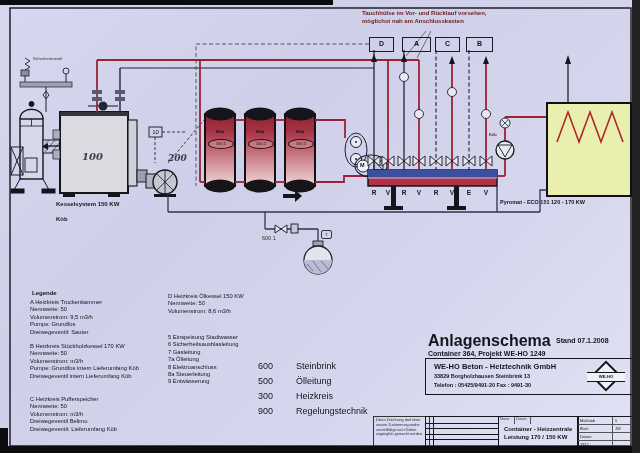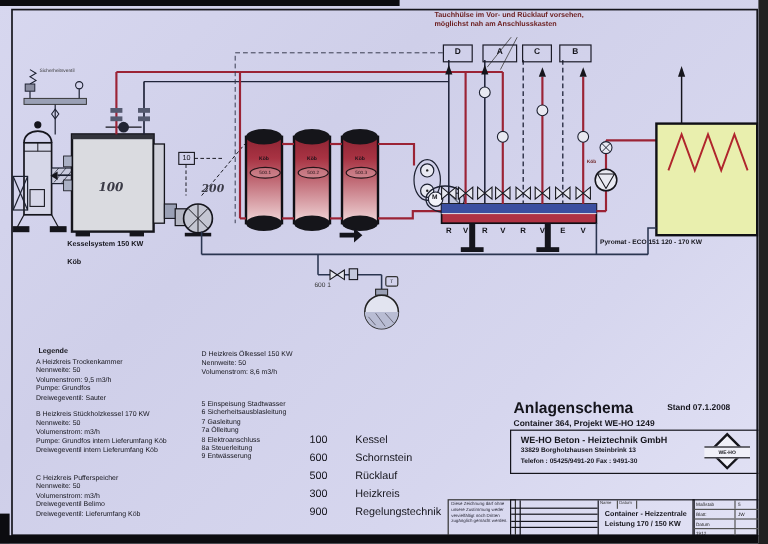--- a/index.html
+++ b/index.html
@@ -335,28 +335,27 @@
     <div class="lg">5  Einspeisung Stadtwasser</div>
     <div class="lg">6  Sicherheitsausblasleitung</div>
     <div class="lg">7  Gasleitung</div>
     <div class="lg">7a Ölleitung</div>
     <div class="lg">8  Elektroanschluss</div>
     <div class="lg">8a Steuerleitung</div>
     <div class="lg">9  Entwässerung</div>
   </div>
 
   <div class="legendblk" style="left:258px;top:361px;">
-    <div class="coderow"><span class="code">100</span><span class="cname">Kessel</span></div>
-    <div class="coderow"><span class="code">600</span><span class="cname">Schornstein</span></div>
-    <div class="coderow"><span class="code">500</span><span class="cname">Rücklauf</span></div>
+    <div class="coderow"><span class="code">600</span><span class="cname">Steinbrink</span></div>
+    <div class="coderow"><span class="code">500</span><span class="cname">Ölleitung</span></div>
     <div class="coderow"><span class="code">300</span><span class="cname">Heizkreis</span></div>
     <div class="coderow"><span class="code">900</span><span class="cname">Regelungstechnik</span></div>
   </div>
 
-  <div class="t b" style="left:428px;top:333px;font-size:13px;">Anlagenschema</div>
+  <div class="t b" style="left:428px;top:333px;font-size:16px;">Anlagenschema</div>
   <div class="t b" style="left:556px;top:337px;font-size:7px;">Stand 07.1.2008</div>
   <div class="t b" style="left:428px;top:350px;font-size:7px;">Container 364, Projekt WE-HO 1249</div>
 
   <div class="abs" style="left:425px;top:358px;width:207px;height:35px;border:1.5px solid #15151c;z-index:2;">
     <div class="t b" style="left:8px;top:4px;font-size:7.5px;">WE-HO  Beton - Heiztechnik GmbH</div>
     <div class="t b" style="left:8px;top:15px;font-size:5.5px;">33829 Borgholzhausen   Steinbrink 13</div>
     <div class="t b" style="left:8px;top:24px;font-size:5.5px;">Telefon : 05425/9491-20   Fax : 9491-30</div>
     <div class="abs" style="left:164px;top:2px;width:32px;height:30px;">
       <div class="abs" style="left:5px;top:4px;width:18px;height:18px;border:2.5px solid #15151c;transform:rotate(45deg);background:#f0f0f8;"></div>
       <div class="abs t b" style="left:-3px;top:11px;width:38px;height:8px;background:#f0f0f8;border-top:1px solid #15151c;border-bottom:1px solid #15151c;font-size:4.2px;text-align:center;line-height:8px;">WE-HO</div>

